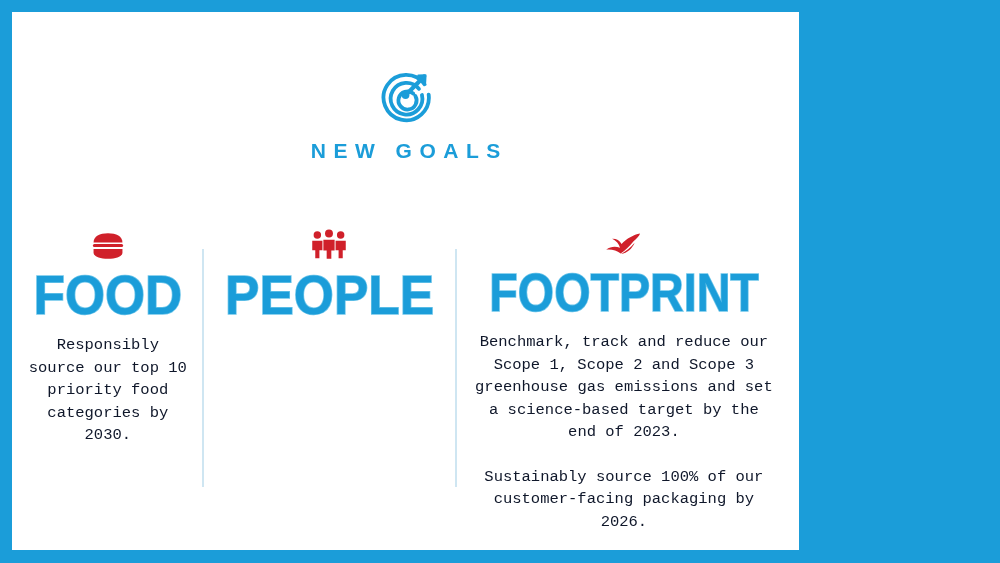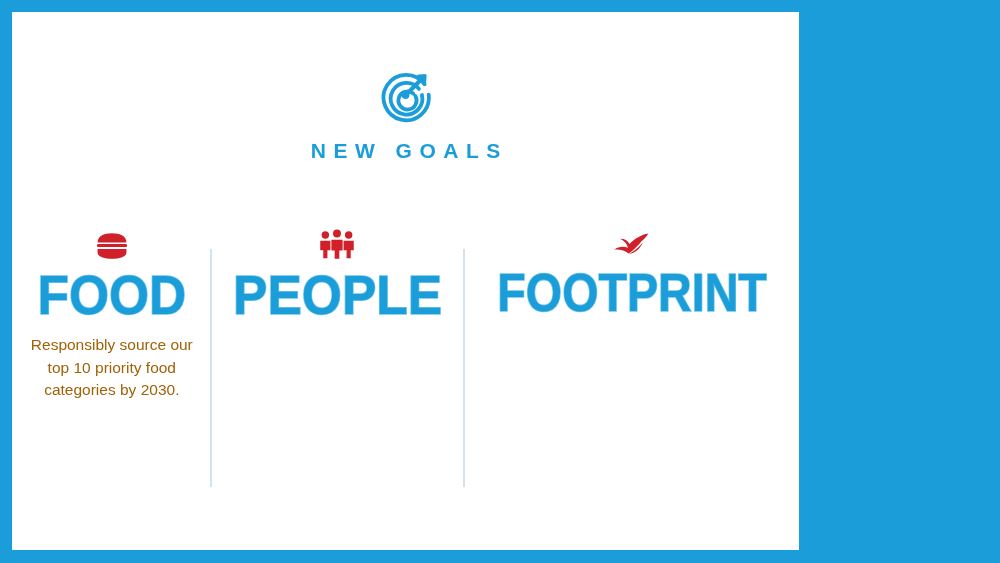--- a/index.html
+++ b/index.html
@@ -55,21 +55,21 @@
     font-weight: bold;
     letter-spacing: 7.5px;
     text-indent: 7.5px;
     font-family: "Liberation Sans", sans-serif;
   }
 
   
   .columns {
     position: absolute;
     left: 0;
-    right: 0;
+    right: 8px;
     top: 215px;
     display: flex;
     align-items: flex-start;
     justify-content: center;
   }
 
   .col {
     position: relative;
     box-sizing: border-box;
     display: flex;
@@ -119,22 +119,22 @@
     paint-order: stroke fill;
     text-stroke: 1.6px #6fc6ea;
   }
   .heading-food   { font-size: 56px; }
   .heading-people { font-size: 56px; }
   .heading-foot   { font-size: 53px; transform: scaleX(0.88); }
 
   
   .col-body {
     margin-top: 11px;
-    color: #a16207;
-    font-family: Liberation Sans, sans-serif;
+    color: #0f172a;
+    font-family: Liberation Mono, monospace;
     font-size: 15.5px;
     line-height: 22.5px;
     text-align: center;
     max-width: 100%;
   }
   .col-body + .col-body {
     margin-top: 22px;
   }
   .body-food  { max-width: 250px; }
   .body-people{ max-width: 232px; }
@@ -189,17 +189,19 @@
       </div>
 
       <div class="col col-foot">
         <div class="col-icon">
           <svg class="leaf-icon" viewBox="0 0 46 34" xmlns="http://www.w3.org/2000/svg" fill="#d0202a">
             <path d="M41.5 2.5 C34 3.8 26 8.4 20.2 14.6 C18 10.6 14.2 8.4 9.4 8.6 C14.2 11 17.2 14.6 18.4 19 C12.6 17 7.6 17.6 2.5 21.2 C9 20.6 14.4 22 19.2 25.6 C24.4 22.2 29.6 17.4 34 11.6 C37.8 8.3 40.4 5.4 41.5 2.5 Z"></path>
             <path d="M19.6 26.2 C25 23.2 30.6 18.8 35.2 13.2 C32.4 20 26.8 25 19.6 26.2 Z"></path>
           </svg>
         </div>
         <div class="col-heading heading-foot">FOOTPRINT</div>
+        <div class="col-body body-foot">Benchmark, track and reduce our Scope 1, Scope 2 and Scope 3 greenhouse gas emissions and set a science-based target by the end of 2023.</div>
+        <div class="col-body body-foot">Sustainably source 100% of our customer-facing packaging by 2026.</div>
       </div>
 
     </div>
   </div>
 </div>
 
 </body></html>

